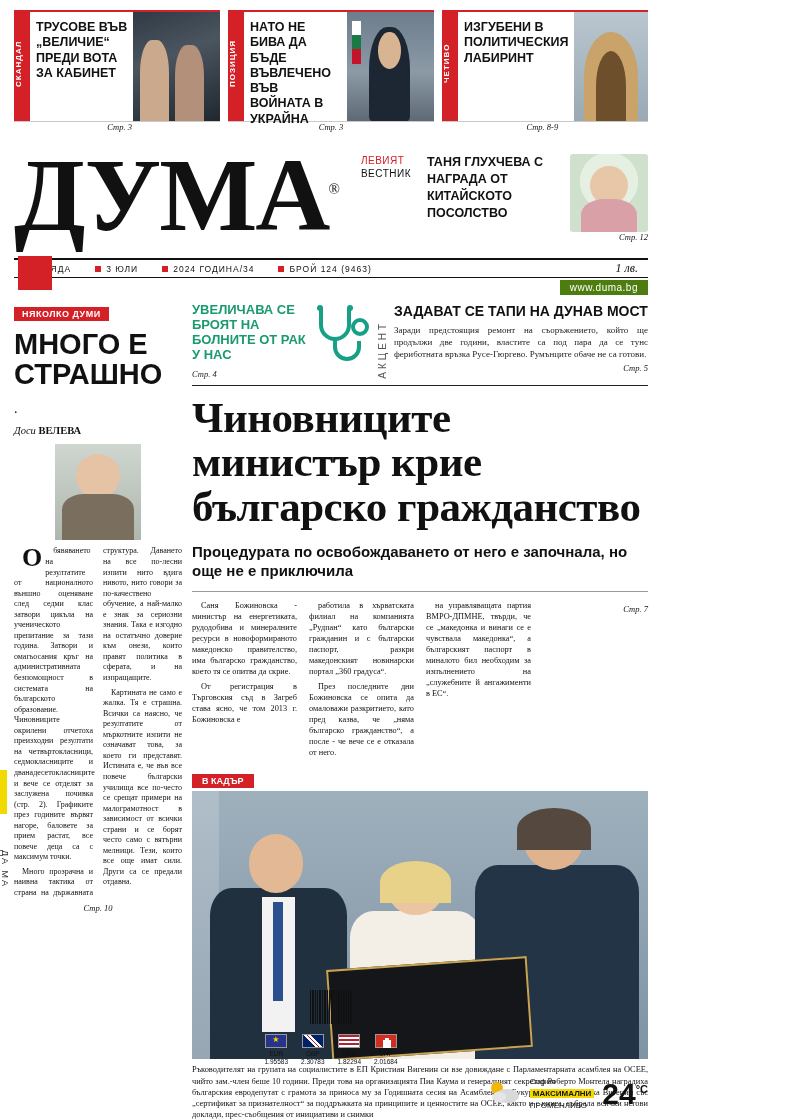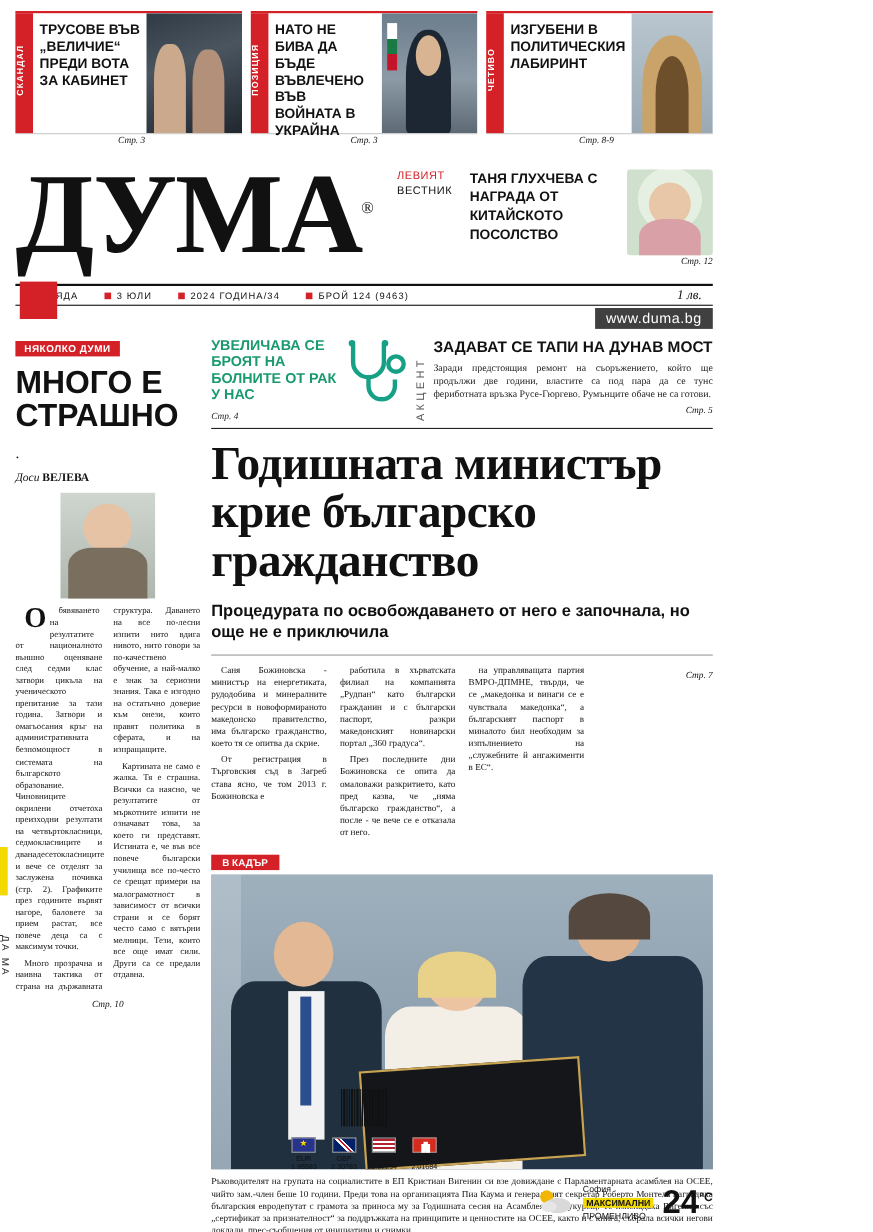--- a/index.html
+++ b/index.html
@@ -83,21 +83,21 @@
   
   .infobar {
     margin-top: 6px; border-top:2px solid #111; border-bottom:1px solid #111;
     display:flex; align-items:center; height: 20px;
     font-family:"Liberation Sans", sans-serif; font-size:8.5px; letter-spacing:1px;
   }
   .infobar .cell{ padding: 0 12px; display:flex; align-items:center; gap:5px;}
   .infobar .sq{width:6px;height:6px;background:#d42027;display:inline-block;}
   .infobar .price{ margin-left:auto; font-family:"Liberation Serif",serif; font-size:12px; font-style:italic; letter-spacing:0; padding-right:10px;}
   .site-url{
-    margin-left:auto; background:#404040;color:#fff;font-size:13px;
+    margin-left:auto; background:#4d7c0f;color:#fff;font-size:10px;
     padding:2px 10px; font-family:"Liberation Sans",sans-serif; letter-spacing:0.5px;
   }
   .urlrow{display:flex;justify-content:flex-end;margin-top:2px;}
 
   
   .content { display:flex; margin-top: 8px; gap: 10px; }
   .col-left { width: 168px; }
   .col-main { flex:1; }
 
   .kicker-box{
@@ -313,21 +313,21 @@
         <div class="sec-b">
           <div class="vtag">АКЦЕНТ</div>
           <div style="flex:1">
             <div class="h">ЗАДАВАТ СЕ ТАПИ НА ДУНАВ МОСТ</div>
             <div class="p">Заради предстоящия ремонт на съоръжението, който ще продължи две години, властите са под пара да се тунс фериботната връзка Русе-Гюргево. Румънците обаче не са готови.</div>
             <div class="pg">Стр. 5</div>
           </div>
         </div>
       </div>
 
-      <div class="headline">Годишната министър крие българско гражданство</div>
+      <div class="headline">Чиновниците министър крие българско гражданство</div>
       <div class="subhead">Процедурата по освобождаването от него е започнала, но още не е приключила</div>
       <hr class="hr-thin">
 
       <div class="art-cols">
         <div class="c">
           <p>Саня Божиновска - министър на енергетиката, рудодобива и минералните ресурси в новоформираното македонско правителство, има българско гражданство, което тя се опитва да скрие.</p>
           <p>От регистрация в Търговския съд в Загреб става ясно, че том 2013 г. Божиновска е</p>
         </div>
         <div class="c">
           <p>работила в хърватската филиал на компанията „Рудпан“ като български гражданин и с български паспорт, разкри македонският новинарски портал „360 градуса“.</p>

